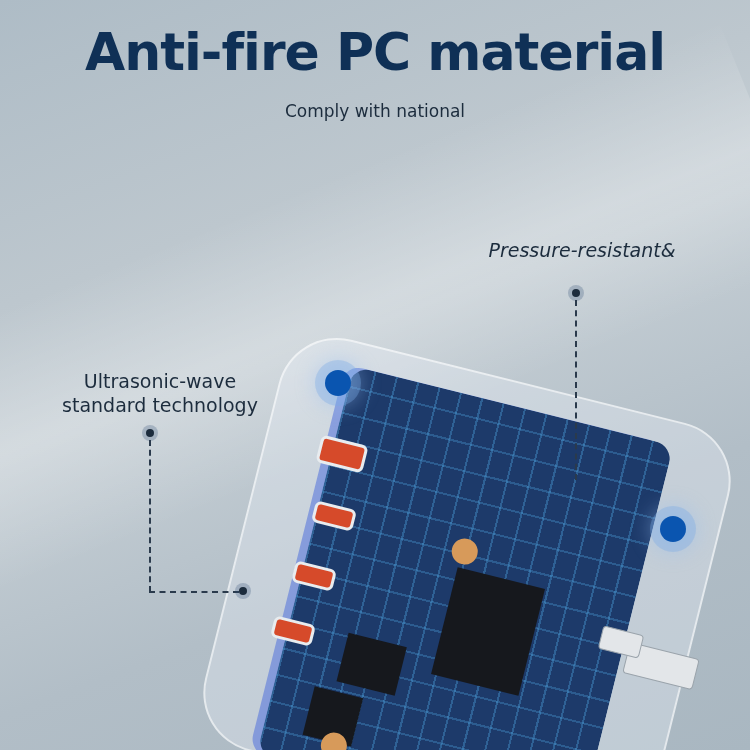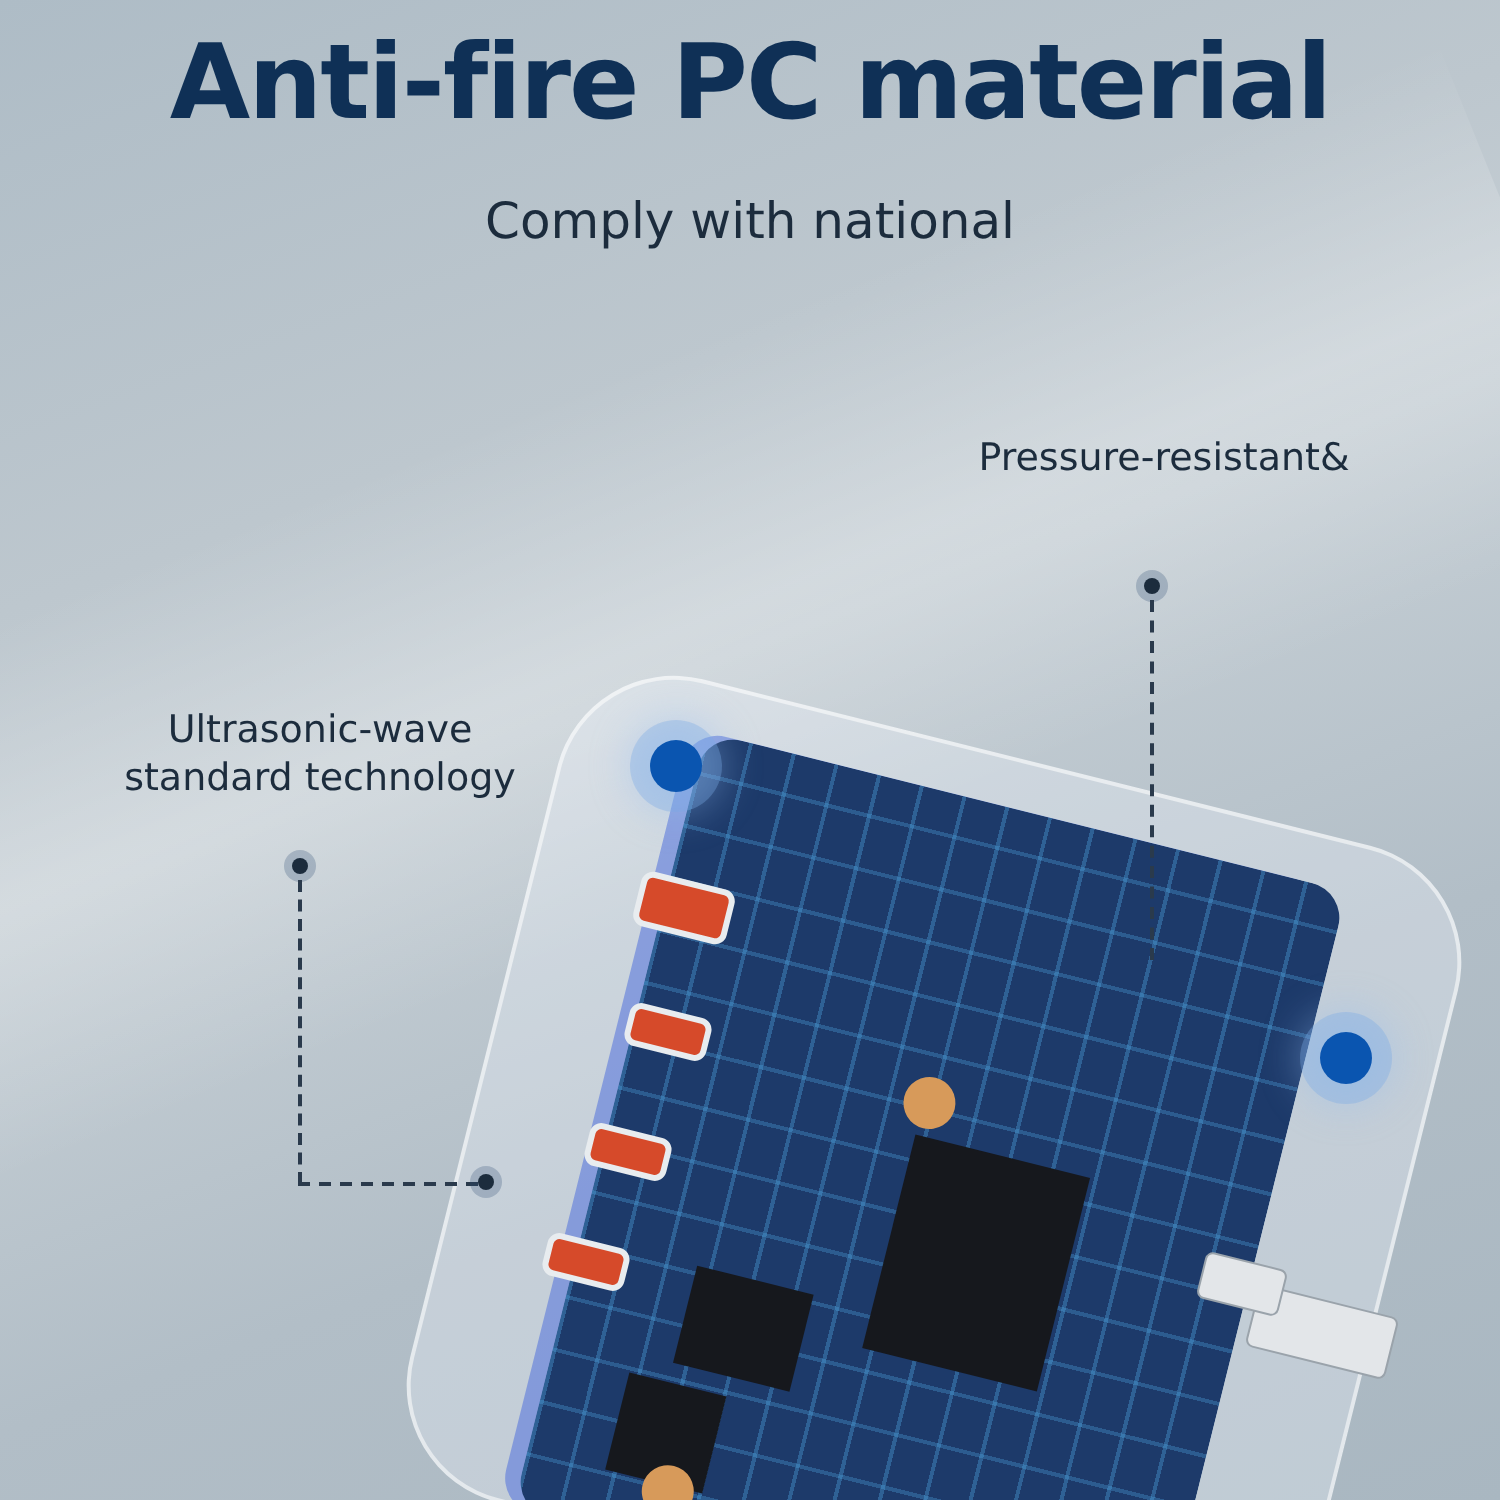--- a/index.html
+++ b/index.html
@@ -1,27 +1,27 @@
 <!DOCTYPE html>
 <html><head>
 <meta charset="utf-8">
 <style>
   html, body { margin:0; padding:0; }
   body { width:750px; height:750px; overflow:hidden; position:relative;
     font-family:"DejaVu Sans", sans-serif;
     background: linear-gradient(160deg, #aebcc6 0%, #bdc7ce 30%, #c6cfd5 45%, #b2bec7 70%, #a9b7c1 100%); }
   .sheen { position:absolute; left:-100px; top:180px; width:900px; height:260px; transform:rotate(-22deg);
     background:linear-gradient(180deg, rgba(255,255,255,0) 0%, rgba(255,255,255,0.25) 50%, rgba(255,255,255,0) 100%); }
-  .title { position:absolute; top:12px; left:0; width:750px; text-align:center; color:#0f3056;
+  .title { position:absolute; top:22px; left:0; width:750px; text-align:center; color:#0f3056;
     font-family:"DejaVu Sans", sans-serif; font-weight:bold; font-size:52px; letter-spacing:-1px; }
   .subtitle { position:absolute; top:92px; left:0; width:750px; text-align:center; color:#1c2c3d;
-    font-size:25px; line-height:38px; font-family:"DejaVu Sans", sans-serif; }
+    font-size:17px; line-height:38px; font-family:"DejaVu Sans", sans-serif; }
   .callout { position:absolute; color:#1c2c3d; font-size:19px; line-height:24px; text-align:center; }
-  .c-right { left:462px; top:217px; width:240px; }
-  .c-left { left:50px; top:353px; width:220px; }
+  .c-right { left:462px; top:238px; width:240px;font-style:italic; }
+  .c-left { left:50px; top:369px; width:220px; }
   .dot { position:absolute; width:8px; height:8px; border-radius:50%; background:#1c2c3d;
     box-shadow:0 0 0 4px rgba(40,70,110,0.25); }
   .vline { position:absolute; width:0; border-left:2px dashed #2a3a4c; }
   .hline { position:absolute; height:0; border-top:2px dashed #2a3a4c; }
   .bdot { position:absolute; width:26px; height:26px; border-radius:50%; background:#0a55b0;
     box-shadow:0 0 0 10px rgba(120,170,230,0.35), 0 0 18px 12px rgba(150,190,240,0.35); }
   .shell { position:absolute; left:235px; top:375px; width:460px; height:420px; border-radius:60px;
     background:rgba(235,242,248,0.35); border:2px solid rgba(255,255,255,0.55);
     transform:rotate(14deg); }
   .pcb { position:absolute; left:300px; top:400px; width:330px; height:400px; border-radius:18px;

